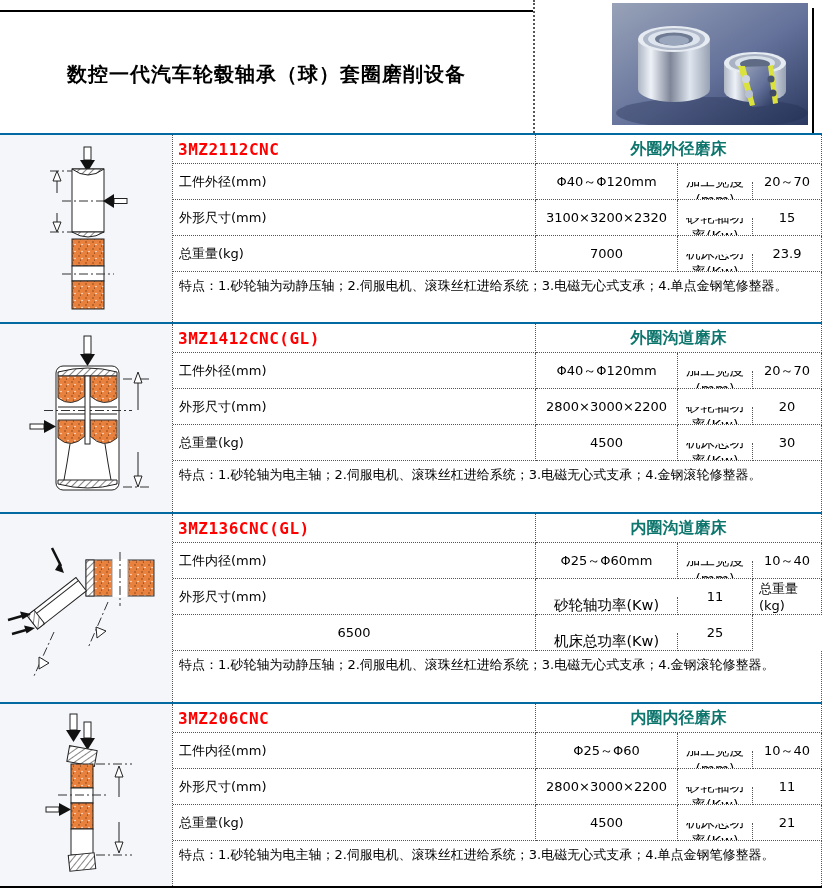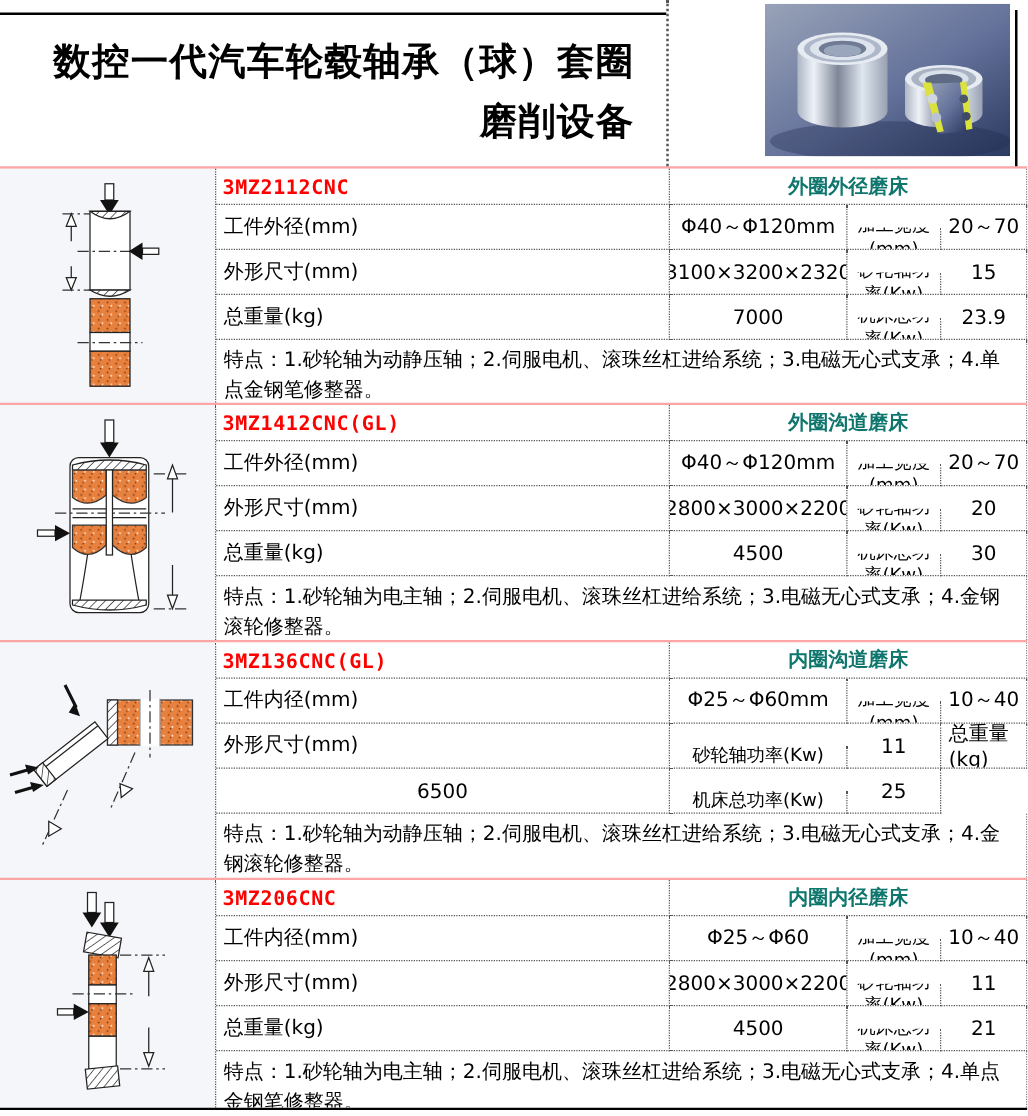--- a/index.html
+++ b/index.html
@@ -2,32 +2,32 @@
 <html><head>
 <meta charset="utf-8">
 <style>
   html,body{margin:0;padding:0;background:#fff;}
   .page{position:relative;width:822px;height:893px;background:#fff;overflow:hidden;
         font-family:"DejaVu Sans",sans-serif;color:#000;}
   
   .header{position:relative;height:133px;}
   .title-cell{position:absolute;left:0;top:10px;width:533px;height:123px;
               border-top:2px solid #000;display:flex;align-items:center;justify-content:center;}
-  .title{width:482px;text-align:right;font-size:30px;font-weight:bold;line-height:1.6;letter-spacing:1px;}
+  .title{width:482px;text-align:center;font-size:20px;font-weight:bold;line-height:1.6;letter-spacing:1px;}
   .header-divider{position:absolute;left:533px;top:0;height:133px;border-left:2px dotted #555;}
   .photo{position:absolute;left:612px;top:3px;width:196px;height:122px;}
   .header-right-line{position:absolute;left:812px;top:8px;height:125px;border-left:2px solid #000;}
   
-  .section{display:flex;border-top:2px solid #fca5a5;}
+  .section{display:flex;border-top:2px solid #0369a1;}
   .s1{height:187px}.s2{height:188px}.s3{height:188px}.s4{height:182px}
   .diagram-cell{width:172px;flex:none;background:#f4f6fa;overflow:hidden;}
   .spec-table{flex:1;display:grid;grid-template-columns:363px 142px 75px auto;
               grid-template-rows:29px 36px 36px 36px 1fr;border-left:1px dotted #555;background:#fff;}
   .cell{border-right:1px dotted #555;border-bottom:1px dotted #555;display:flex;align-items:center;
-        font-size:16px;overflow:hidden;}
+        font-size:13px;overflow:hidden;}
   .label{padding-left:6px;}
   .center{justify-content:center;text-align:right;}
   .model{color:#f00;font-family:"DejaVu Sans Mono","Liberation Mono",monospace;
          font-weight:bold;font-size:16px;padding-left:5px;letter-spacing:.5px;}
   .type{grid-column:2/5;color:#0f766e;font-weight:bold;font-size:16px;justify-content:center;}
   .sub{justify-content:center;text-align:center;line-height:1.25;font-size:14.5px;padding:0 2px;margin-top:18px;}
   .features{grid-column:1/5;align-items:flex-start;padding:4px 6px 16px 6px;line-height:1.5;border-bottom:none;}
   .bottom-line{border-top:2px solid #000;}
   .dd{stroke:#333;stroke-width:1;fill:none;stroke-dasharray:9 3 2 3;}
   .oln{fill:#fff;stroke:#222;stroke-width:1;}

